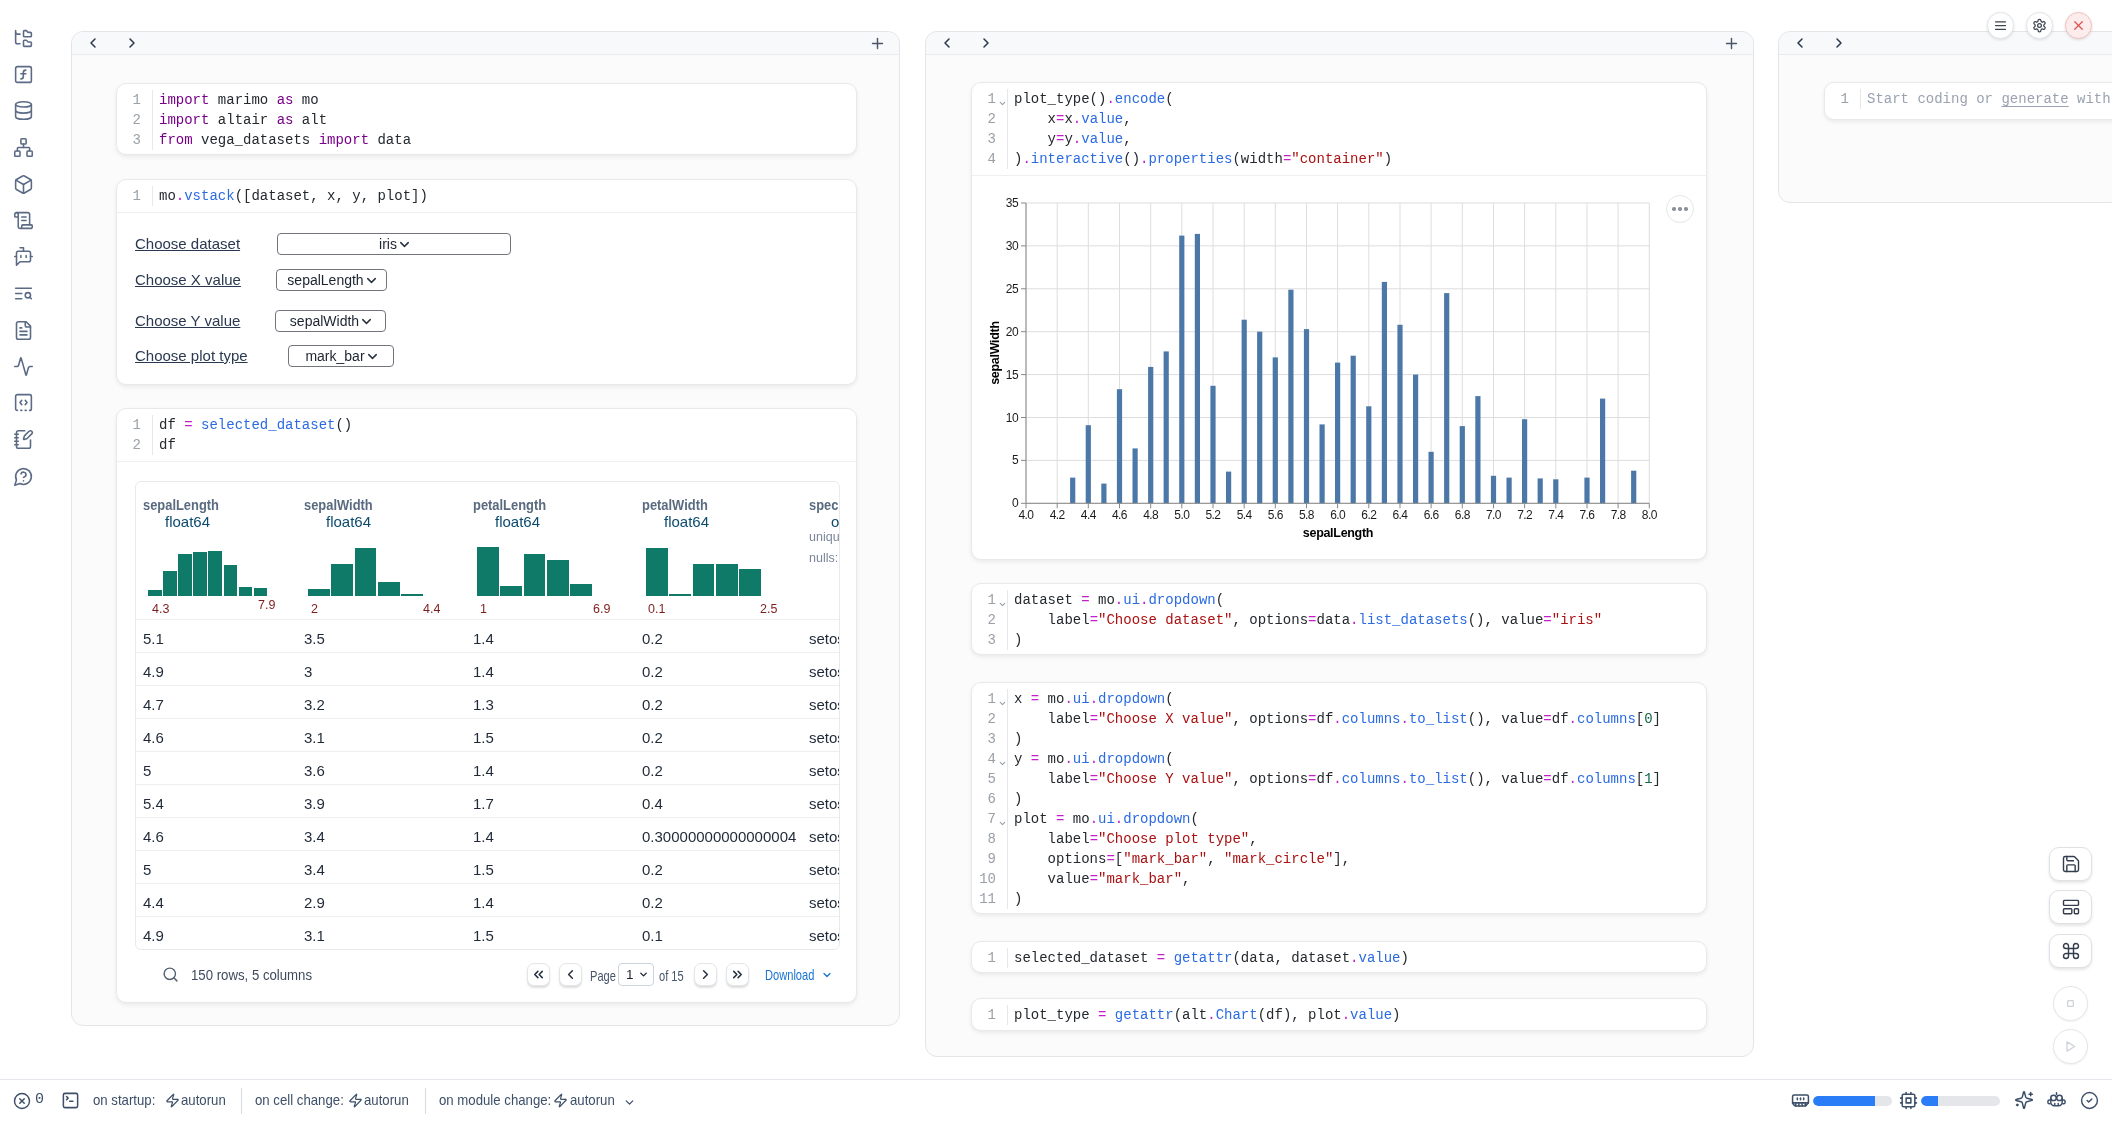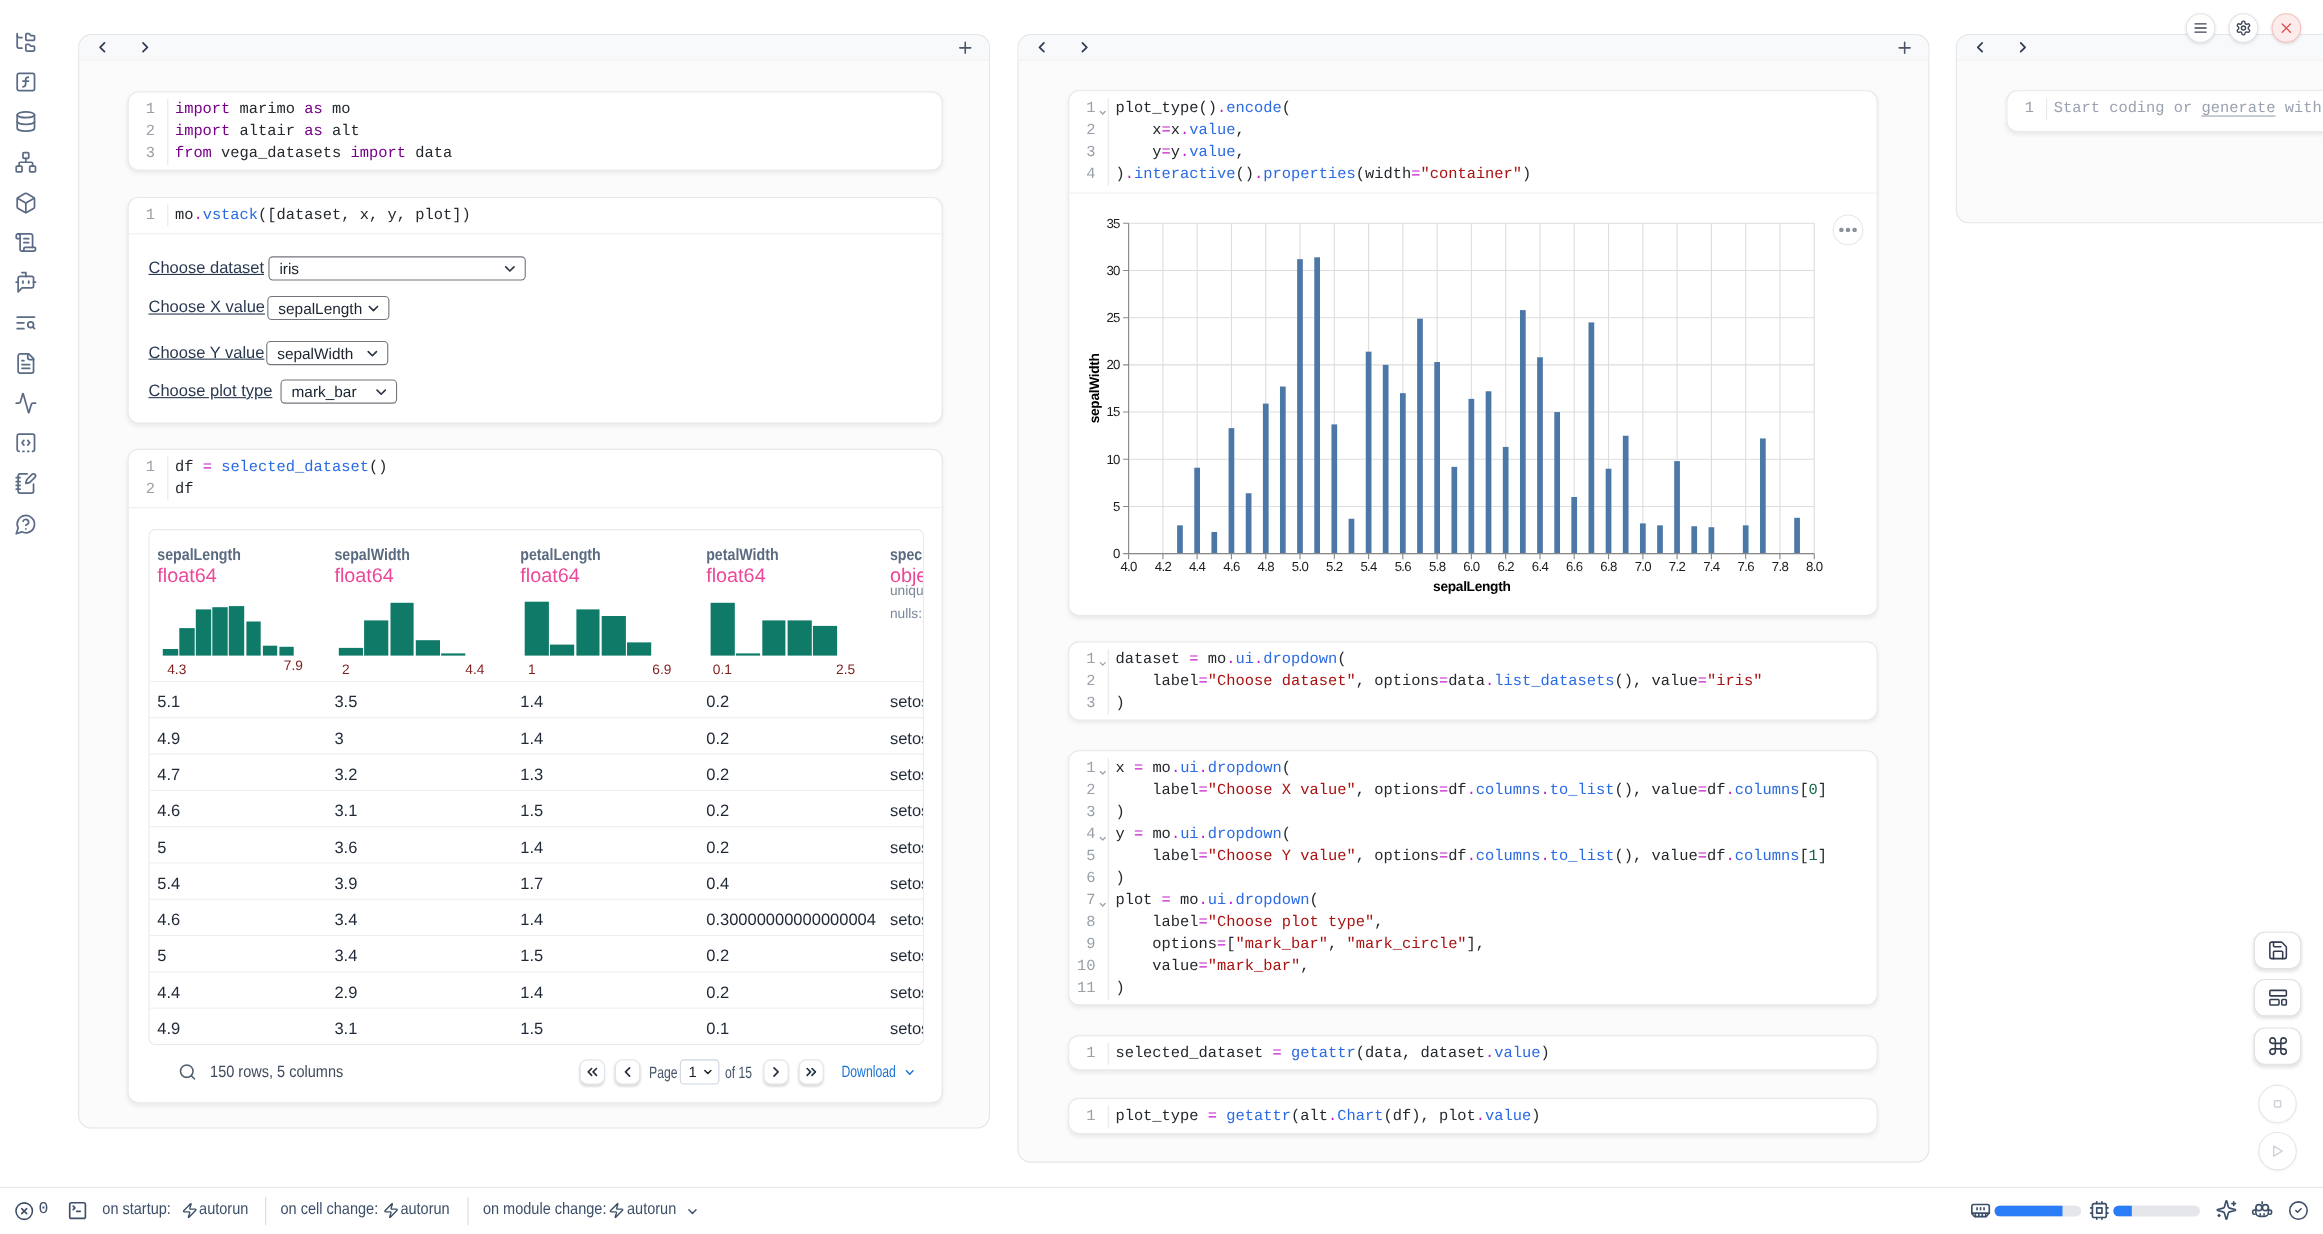--- a/index.html
+++ b/index.html
@@ -16,26 +16,26 @@
 .num { position:absolute; left:0; top:0; width:24px; text-align:right; color:#9aa0a8; }
 .fold { position:absolute; left:26px; top:5px; font-style:normal; }
 .cl .src { }
 .cl::before { content:""; position:absolute; left:35px; top:0; bottom:0; border-left:1px solid #e8e8ea; }
 .code i { font-style:normal; }
 .k { color:#770088; } .o { color:#c41ecb; } .f { color:#2b6be2; }
 .s { color:#aa1111; } .n { color:#116644; }
 .out { position:relative; border-top:1px solid #efefef; }
 .dlabel { position:absolute; height:22px; line-height:22px; font-size:15px; color:#2a3950;text-decoration:underline; }
 .select { position:absolute; background:#fff; border:1px solid #72757c; border-radius:4px;
-  display:flex; align-items:center; justify-content:space-between; padding:0 6px 0 9px;
-  font-size:14px; color:#1b2430; }
+  display:flex; align-items:center; justify-content:center; padding:0 6px 0 9px;
+  font-size:14px; color:#1b2430;margin-left:33px; }
 .table { position:absolute; left:18px; top:19px; width:705px; height:469px;
   border:1px solid #e7e9ec; border-radius:6px; background:#fff; overflow:hidden; }
 .th { position:absolute; font-weight:bold; font-size:15px; color:#5a6b80; transform:scaleX(0.86); transform-origin:0 50%; }
-.tt { position:absolute; font-size:18px; color:#ec4899; }
+.tt { position:absolute; font-size:15px; color:#0c4a6e;margin-left:22px; }
 .hb { position:absolute; background:#0e7a67; }
 .mm { position:absolute; font-size:12.5px; color:#7f1d1d; }
 .uu { position:absolute; font-size:12.5px; color:#7a8699; }
 .tr { position:absolute; left:0; width:705px; height:33px; border-top:1px solid #eceef1;
   font-size:15px; color:#1f2937; }
 .tr span { position:absolute; top:10px; }
 .tfoot { position:absolute; left:18px; top:499px; width:705px; height:28px; }
 .frows { position:absolute; left:56px; top:5px; font-size:15px; color:#3f4a5c; }
 .pgb { position:absolute; top:2px; height:23px; background:#fff; border:1px solid #e2e5e9;
   border-radius:7px; box-shadow:0 2px 2px rgba(0,0,0,0.13); display:flex; align-items:center; justify-content:center; }

